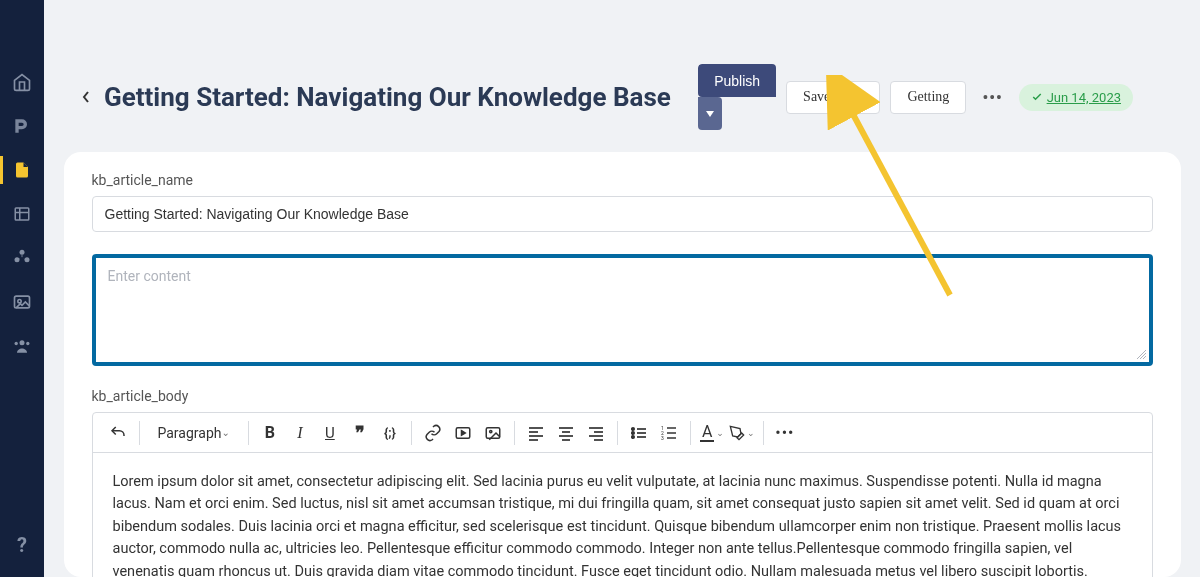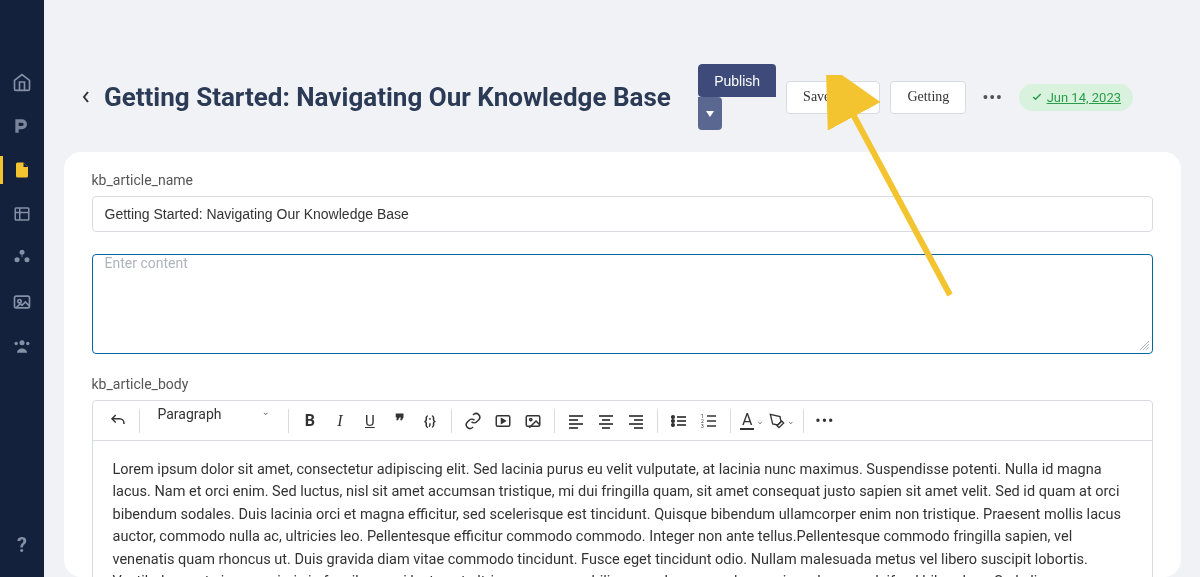--- a/index.html
+++ b/index.html
@@ -165,23 +165,23 @@
       height: 36px;
       border: 1px solid #d8dbe0;
       border-radius: 4px;
       padding: 0 12px;
       font-size: 14px;
       color: #333;
       background: #fff;
     }
     .field { margin-bottom: 22px; }
     .textarea-wrap {
-      border: 1px solid #0369a1;
+      border: 4px solid #0369a1;
       border-radius: 4px;
-      padding: 0 12px;
+      padding: 10px 12px;
       min-height: 100px;
       position: relative;
     }
     .textarea {
       width: 100%;
       height: 80px;
       border: none;
       outline: none;
       resize: none;
       font-size: 14px;
@@ -220,22 +220,21 @@
       border-radius: 3px;
     }
     .rte-sep {
       width: 1px;
       height: 24px;
       background: #d8dbe0;
       margin: 0 6px;
     }
     .rte-format {
       display: flex;
-      align-items: flex-start;
-      gap: 40px;
+      align-items: center;
       padding: 0 12px;
       cursor: pointer;
       font-size: 14px;
       color: #333;
       height: 30px;
     }
     .rte-format .caret { font-size: 10px; color: #777; }
     .rte-body {
       padding: 18px 20px;
       font-size: 14.5px;

